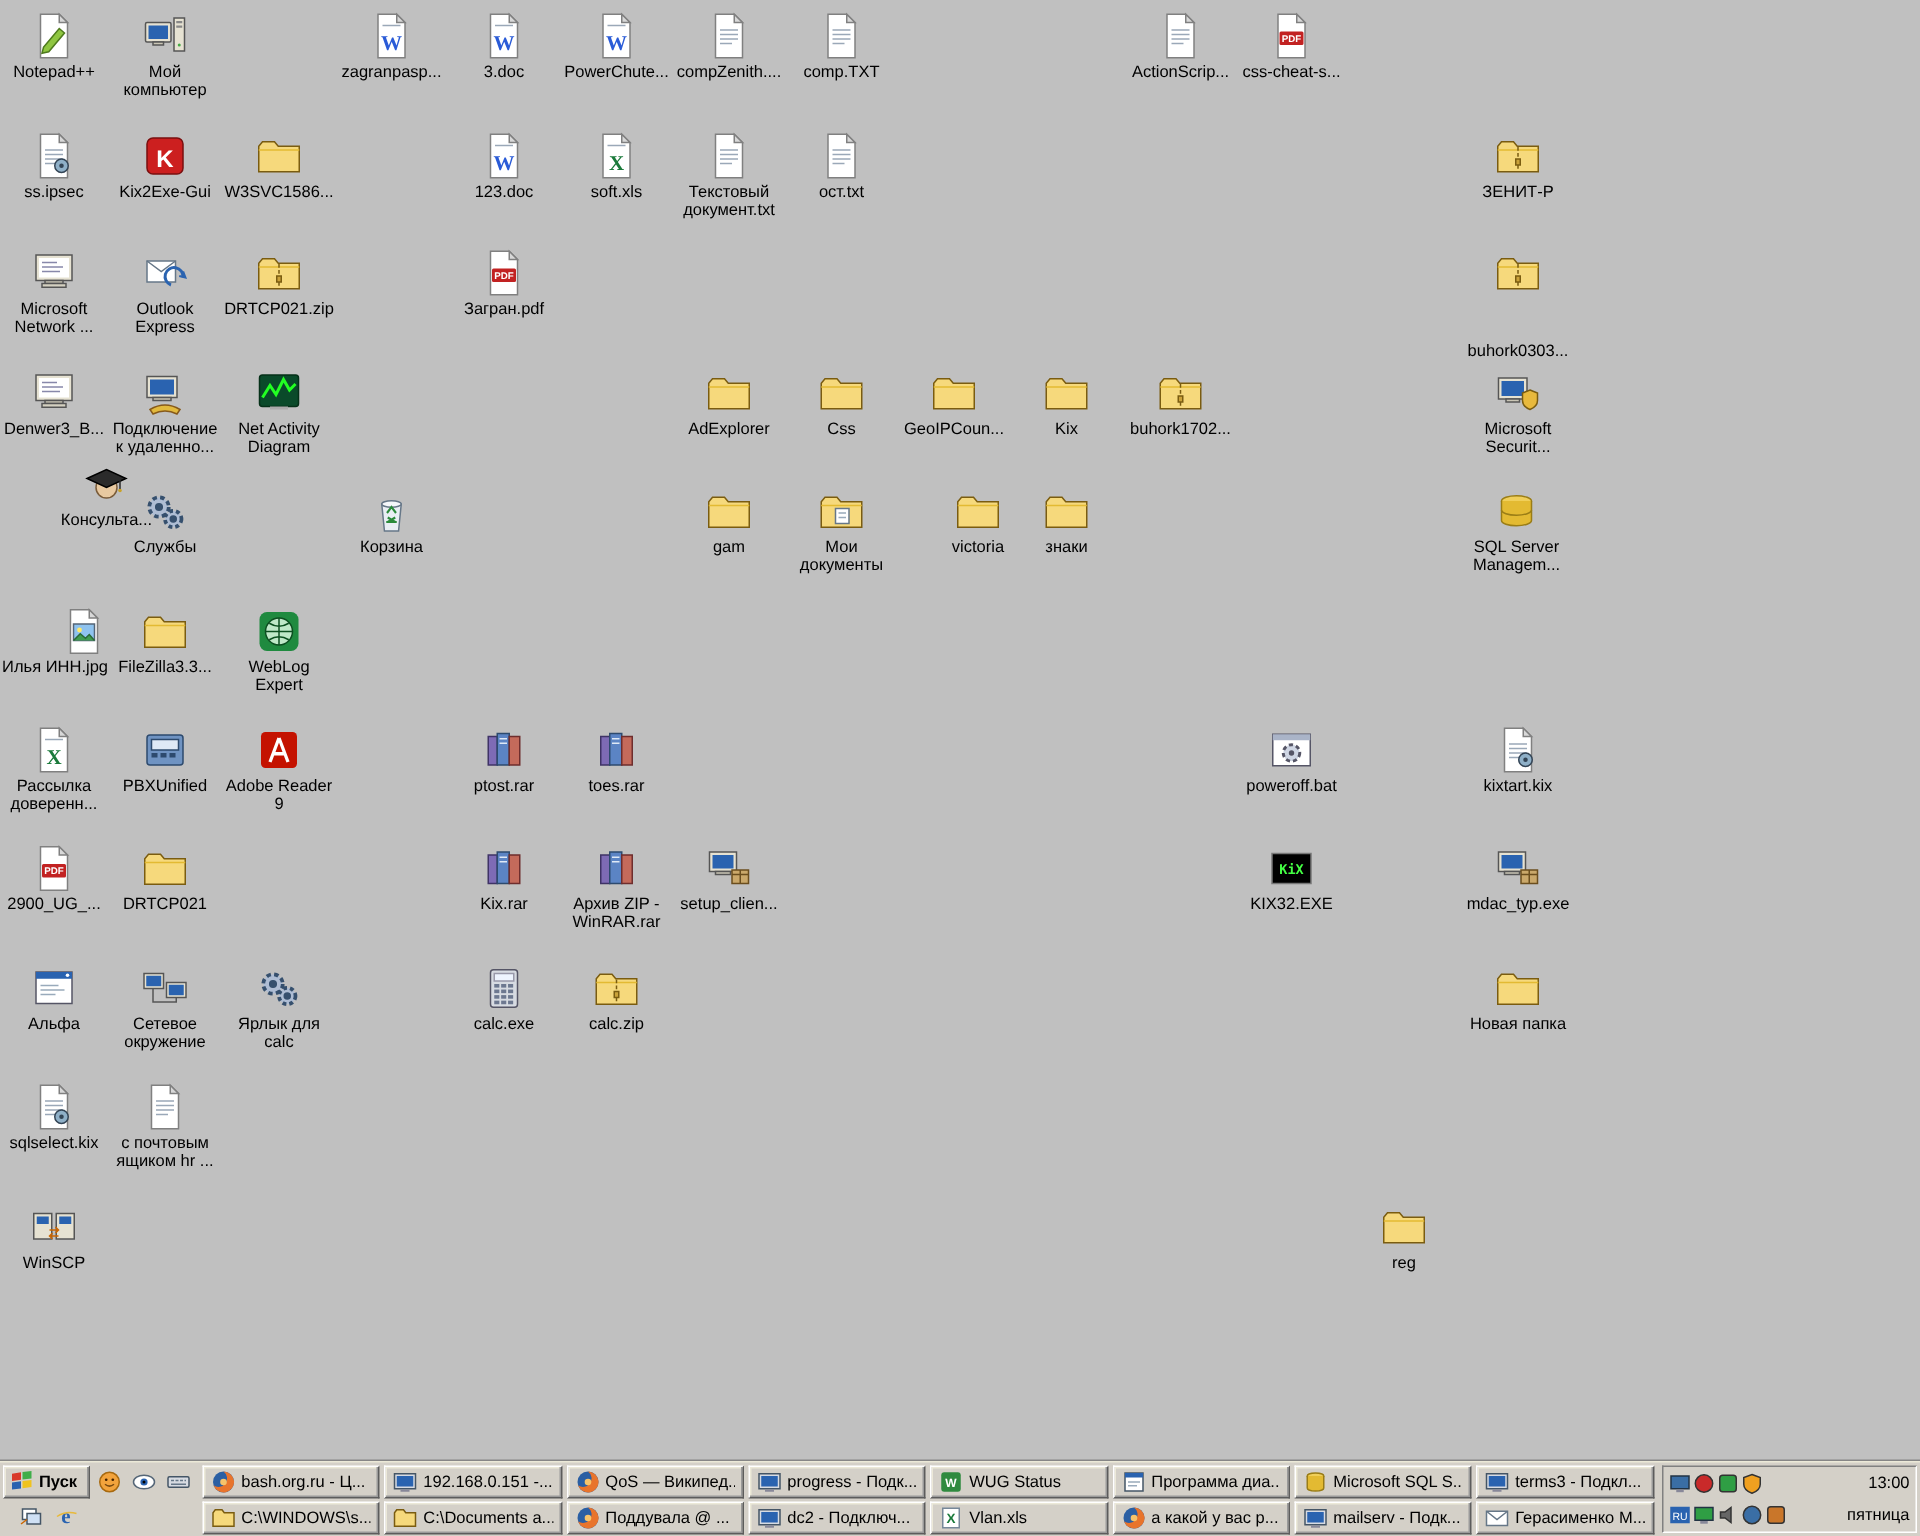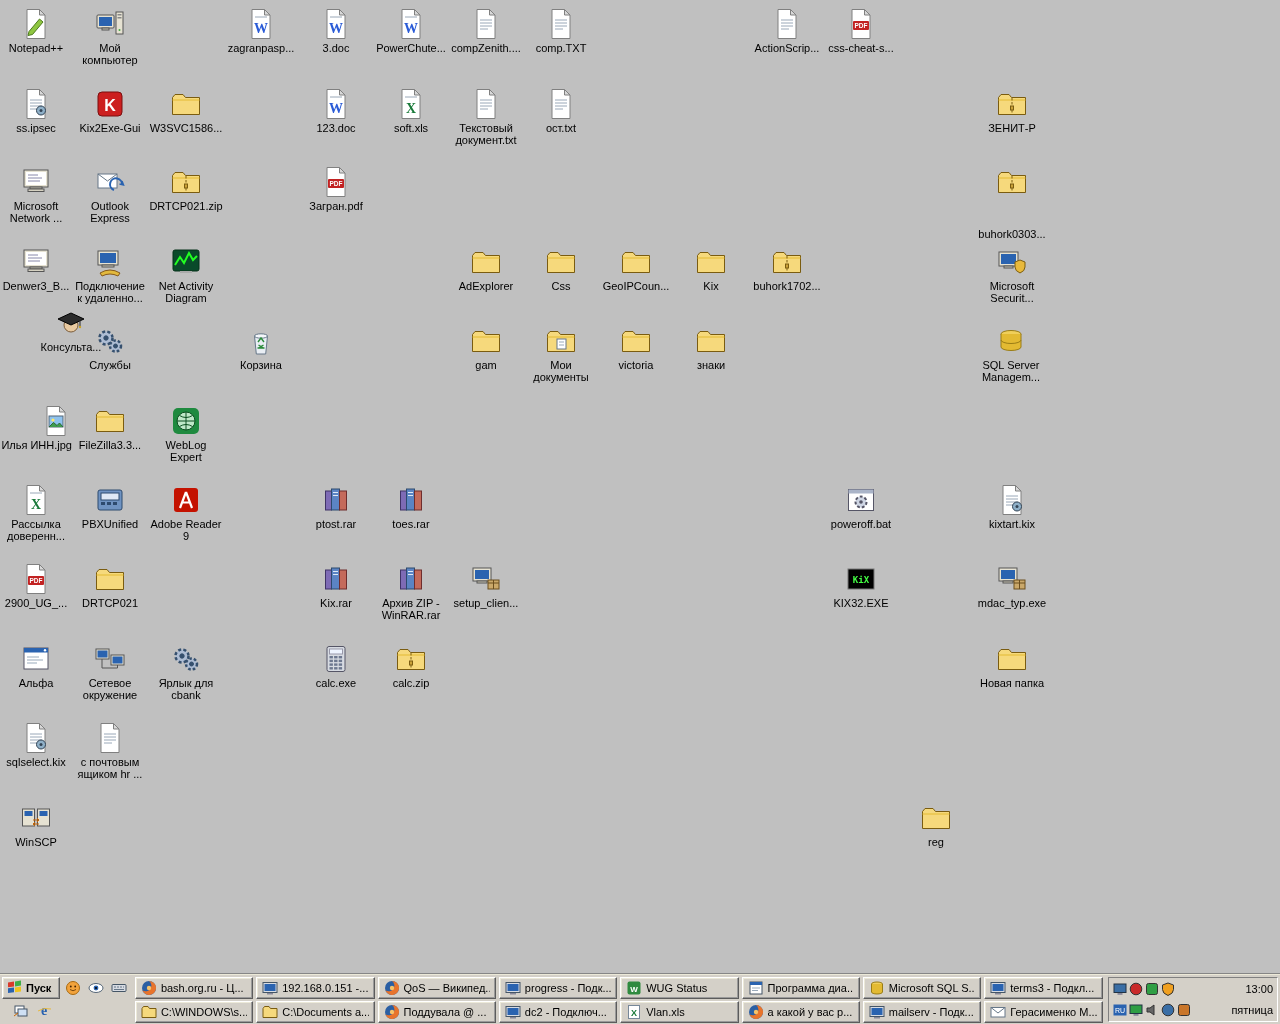--- a/index.html
+++ b/index.html
@@ -361,21 +361,21 @@
     </div>
     <div class="desktop-icon" style="left: 525px; top: 325px;">
       <div class="glyph"><svg width="32" height="32" viewBox="0 0 32 32">
           <path d="M2.5 26.5 v-17 l2.5-3 h8 l2.5 3 h14 v17 z" fill="#f6d97c" stroke="#7a5c10"></path>
           <path d="M2.5 12 h27" stroke="#e3ba32"></path>
           <rect x="12" y="14" width="9" height="10" fill="#fff" stroke="#678"></rect>
           <path d="M14 17h5M14 20h5" stroke="#9ab"></path>
         </svg></div>
       <div class="label">Мои документы</div>
     </div>
-    <div class="desktop-icon" style="left: 600px; top: 325px;">
+    <div class="desktop-icon" style="left: 616px; top: 325px;">
       <div class="glyph"><svg width="32" height="32" viewBox="0 0 32 32">
           <path d="M2.5 26.5 v-17 l2.5-3 h8 l2.5 3 h14 v17 z" fill="#f6d97c" stroke="#7a5c10"></path>
           <path d="M2.5 12 h27" stroke="#e3ba32"></path>
         </svg></div>
       <div class="label">victoria</div>
     </div>
     <div class="desktop-icon" style="left: 675px; top: 325px;">
       <div class="glyph"><svg width="32" height="32" viewBox="0 0 32 32">
           <path d="M2.5 26.5 v-17 l2.5-3 h8 l2.5 3 h14 v17 z" fill="#f6d97c" stroke="#7a5c10"></path>
           <path d="M2.5 12 h27" stroke="#e3ba32"></path>
@@ -564,21 +564,21 @@
     </div>
     <div class="desktop-icon" style="left: 150px; top: 643px;">
       <div class="glyph"><svg width="32" height="32" viewBox="0 0 32 32">
           <g fill="#aebdd4" stroke="#36506e">
             <circle cx="12" cy="13" r="6.5" stroke-width="2.5" stroke-dasharray="3 2.2"></circle>
             <circle cx="12" cy="13" r="2.2" fill="#36506e"></circle>
             <circle cx="21.5" cy="21" r="5.5" stroke-width="2.5" stroke-dasharray="2.6 2"></circle>
             <circle cx="21.5" cy="21" r="2" fill="#36506e"></circle>
           </g>
         </svg></div>
-      <div class="label">Ярлык для cbank</div>
+      <div class="label">Ярлык для calc</div>
     </div>
     <div class="desktop-icon" style="left: 300px; top: 643px;">
       <div class="glyph"><svg width="32" height="32" viewBox="0 0 32 32">
           <rect x="7" y="3.5" width="18" height="25" rx="2" fill="#d7dbe2" stroke="#556"></rect>
           <rect x="9.5" y="6" width="13" height="5" fill="#eef4ff" stroke="#99a"></rect>
           <g fill="#6d7890">
             <rect x="9.5" y="13" width="3.4" height="2.4"></rect>
             <rect x="14.1" y="13" width="3.4" height="2.4"></rect>
             <rect x="18.7" y="13" width="3.4" height="2.4"></rect>
             <rect x="9.5" y="16.7" width="3.4" height="2.4"></rect>

